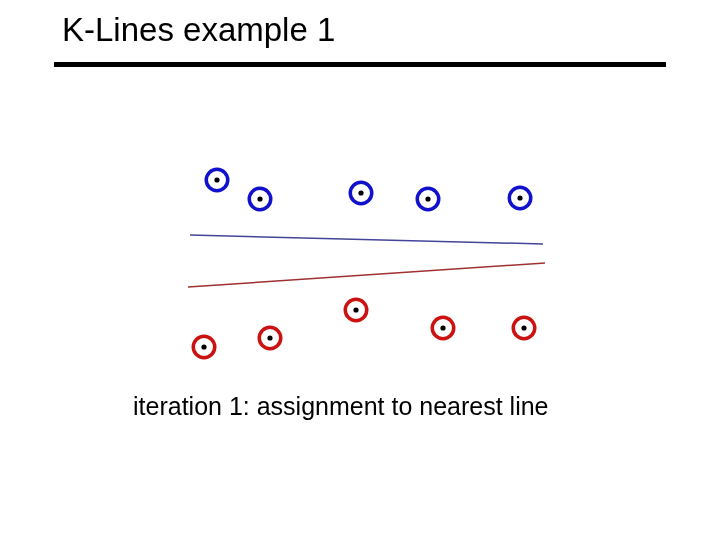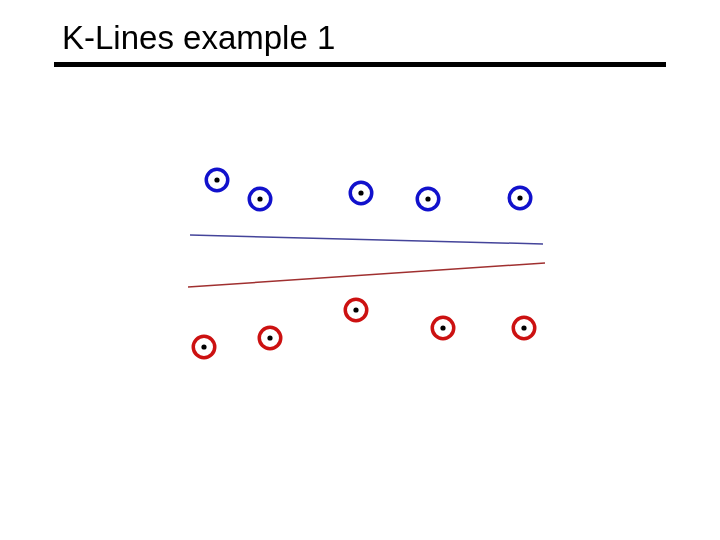--- a/index.html
+++ b/index.html
@@ -17,21 +17,21 @@
   .slide {
     position: absolute;
     left: 0; top: 0;
     width: 720px;
     height: 540px;
     background: #ffffff;
   }
   .slide-title {
     position: absolute;
     left: 62px;
-    top: 20px;
+    top: 12px;
     font-size: 33px;
     line-height: 1.1;
     color: #000000;
     white-space: nowrap;
     text-align: right;
   }
   .title-rule {
     position: absolute;
     left: 54px;
     top: 62px;
@@ -78,13 +78,14 @@
       <circle cx="204" cy="347" r="2.6" fill="#000000"></circle>
       <circle cx="270" cy="338" r="10.75" fill="none" stroke="#cc1111" stroke-width="3.5"></circle>
       <circle cx="270" cy="338" r="2.6" fill="#000000"></circle>
       <circle cx="356" cy="310" r="10.75" fill="none" stroke="#cc1111" stroke-width="3.5"></circle>
       <circle cx="356" cy="310" r="2.6" fill="#000000"></circle>
       <circle cx="443" cy="328" r="10.75" fill="none" stroke="#cc1111" stroke-width="3.5"></circle>
       <circle cx="443" cy="328" r="2.6" fill="#000000"></circle>
       <circle cx="524" cy="328" r="10.75" fill="none" stroke="#cc1111" stroke-width="3.5"></circle>
       <circle cx="524" cy="328" r="2.6" fill="#000000"></circle>
     </svg>
+  <div class="plot-caption">iteration 1: assignment to nearest line</div>
 </div>
 
 </body></html>

